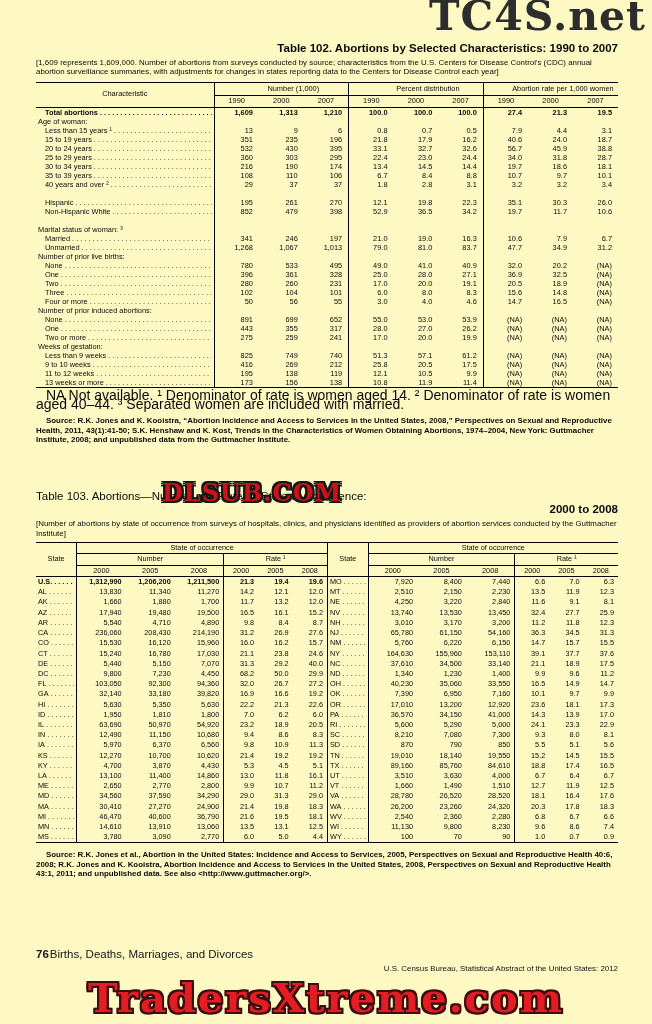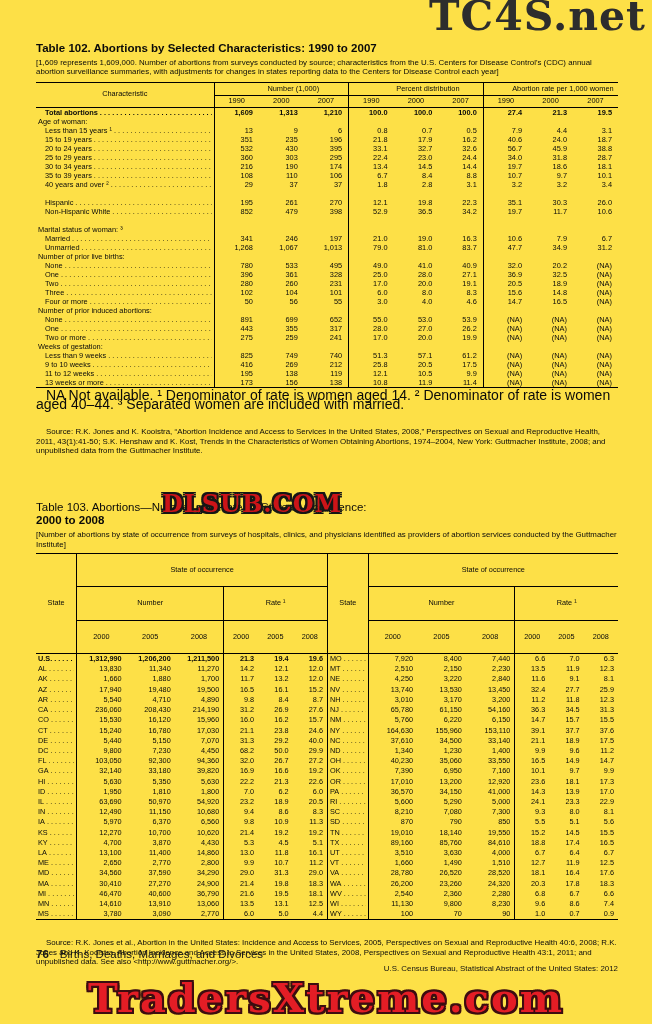--- a/index.html
+++ b/index.html
@@ -1,28 +1,28 @@
 <!DOCTYPE html>
 <html><head>
 <meta charset="utf-8">
 <style>
   * { box-sizing: border-box; }
   html,body { margin:0; padding:0; background:#9a9a9a; }
   .page {
     position:relative; width:652px; height:1024px; margin:0 auto;
-    background:#fde047; color:#0a0a0a; overflow:hidden;
+    background:#fef9c3; color:#0a0a0a; overflow:hidden;
     font-family:"Liberation Sans","DejaVu Sans",sans-serif;
   }
   .content { position:absolute; left:36px; top:0; width:582px; }
 
-  .t-title { margin-top:42px; font-size:11.5px; font-weight:bold; line-height:13px; }
+  .t-title { margin-top:42px; font-size:11.5px; font-weight:bold; line-height:13px;text-align:right; }
   .t-title2 { margin-top:46px; font-size:11.5px; font-weight:normal; line-height:13px; }
   .t-note { margin-top:3px; font-size:7.9px; line-height:9.3px; }
   .t-foot { margin-top:3px; font-size:14px; line-height:9.3px; text-indent:10px; }
-  .t-src  { margin-top:18px; font-size:7.9px; line-height:9.3px; text-indent:10px; }
+  .t-src  { margin-top:7px; font-size:7.9px; line-height:9.3px; text-indent:10px;font-weight:bold; }
 
   table { border-collapse:collapse; }
   th { font-weight:normal; }
 
   
   .t102 { width:582px; table-layout:fixed; border-top:1px solid #000; margin-top:5px; }
   .t102 thead th { font-size:7.4px; line-height:8.6px; text-align:center; vertical-align:middle; padding:2px 3px; }
   .t102 .h-char { border-bottom:1px solid #000; }
   .t102 .h-grp  { border-left:1px solid #000; border-bottom:1px solid #000;padding-left:27px; }
   .t102 tr.yr th { border-bottom:1px solid #000; padding:1px 2px; }
@@ -33,41 +33,41 @@
   .t102 .c-val { text-align:right; padding-right:6px; }
   .t102 .c-lbl.ind { padding-left:9px; }
   .t102 tr.bold td { font-weight:bold; }
 
   
   .section103 { position:relative; }
   .panels { display:flex; margin-top:4px; }
   .t103 { width:291px; table-layout:fixed; border-top:1px solid #000; }
   .t103.right { border-left:1px solid #000; }
   .t103 col.cs { width:39px; } .t103 col.cn { width:47px; } .t103 col.cr { width:33px; }
-  .t103 thead th { font-size:7.3px; line-height:8.4px; text-align:center; vertical-align:middle; padding:12px 2px; }
+  .t103 thead th { font-size:7.3px; line-height:8.4px; text-align:center; vertical-align:middle; padding:1px 2px; }
   .t103 .state-h { border-bottom:1px solid #000; }
   .t103 tr.r1 th.occ { border-left:1px solid #000; border-bottom:1px solid #000; }
   .t103 tr.r2 th { border-left:1px solid #000; border-bottom:1px solid #000; }
   .t103 tr.r3 th { border-bottom:1px solid #000; }
   .t103 tr.r3 th:nth-child(1), .t103 tr.r3 th:nth-child(4) { border-left:1px solid #000; }
   .t103 tbody td { font-size:7.3px; line-height:10.2px; height:10.2px; padding:0 2px; overflow:hidden; white-space:nowrap; }
   .t103 tbody td:nth-child(2), .t103 tbody td:nth-child(5) { border-left:1px solid #000; }
   .t103 tbody tr:last-child td { border-bottom:1px solid #000; }
   .t103 .c-val { text-align:right; padding-right:4px; }
   .t103 tr.bold td { font-weight:bold;margin-left:12px; }
 
   
   .lblwrap { display:flex; white-space:nowrap; overflow:hidden; }
   .lbl { flex:0 0 auto; }
   .dots { flex:1 1 auto; overflow:hidden; white-space:nowrap; padding-left:2px; color:#0a0a0a; }
   .dots::after { content:". . . . . . . . . . . . . . . . . . . . . . . . . . . . . . . . . . . . . . . . . . . . . . . . . . . ."; }
 
   
   .page-footer { position:absolute; left:36px; top:948px; font-size:11.5px; color:#151515; }
-  .pagenum { font-weight:bold; margin-right:11px; }
+  .pagenum { font-weight:bold; margin-right:1px; }
   .census-line { position:absolute; left:190px; top:964px; width:428px; text-align:right; font-size:7.9px; color:#111; }
 
   
   .wm-top {
     position:absolute; top:-8px; right:6px; z-index:6;
     font-family:"DejaVu Serif","Liberation Serif",serif; font-weight:bold;
     font-size:41px; letter-spacing:1px; color:#2d2d2d;
   }
   .wm-mid {
     position:absolute; top:-12px; left:126px; z-index:6;

